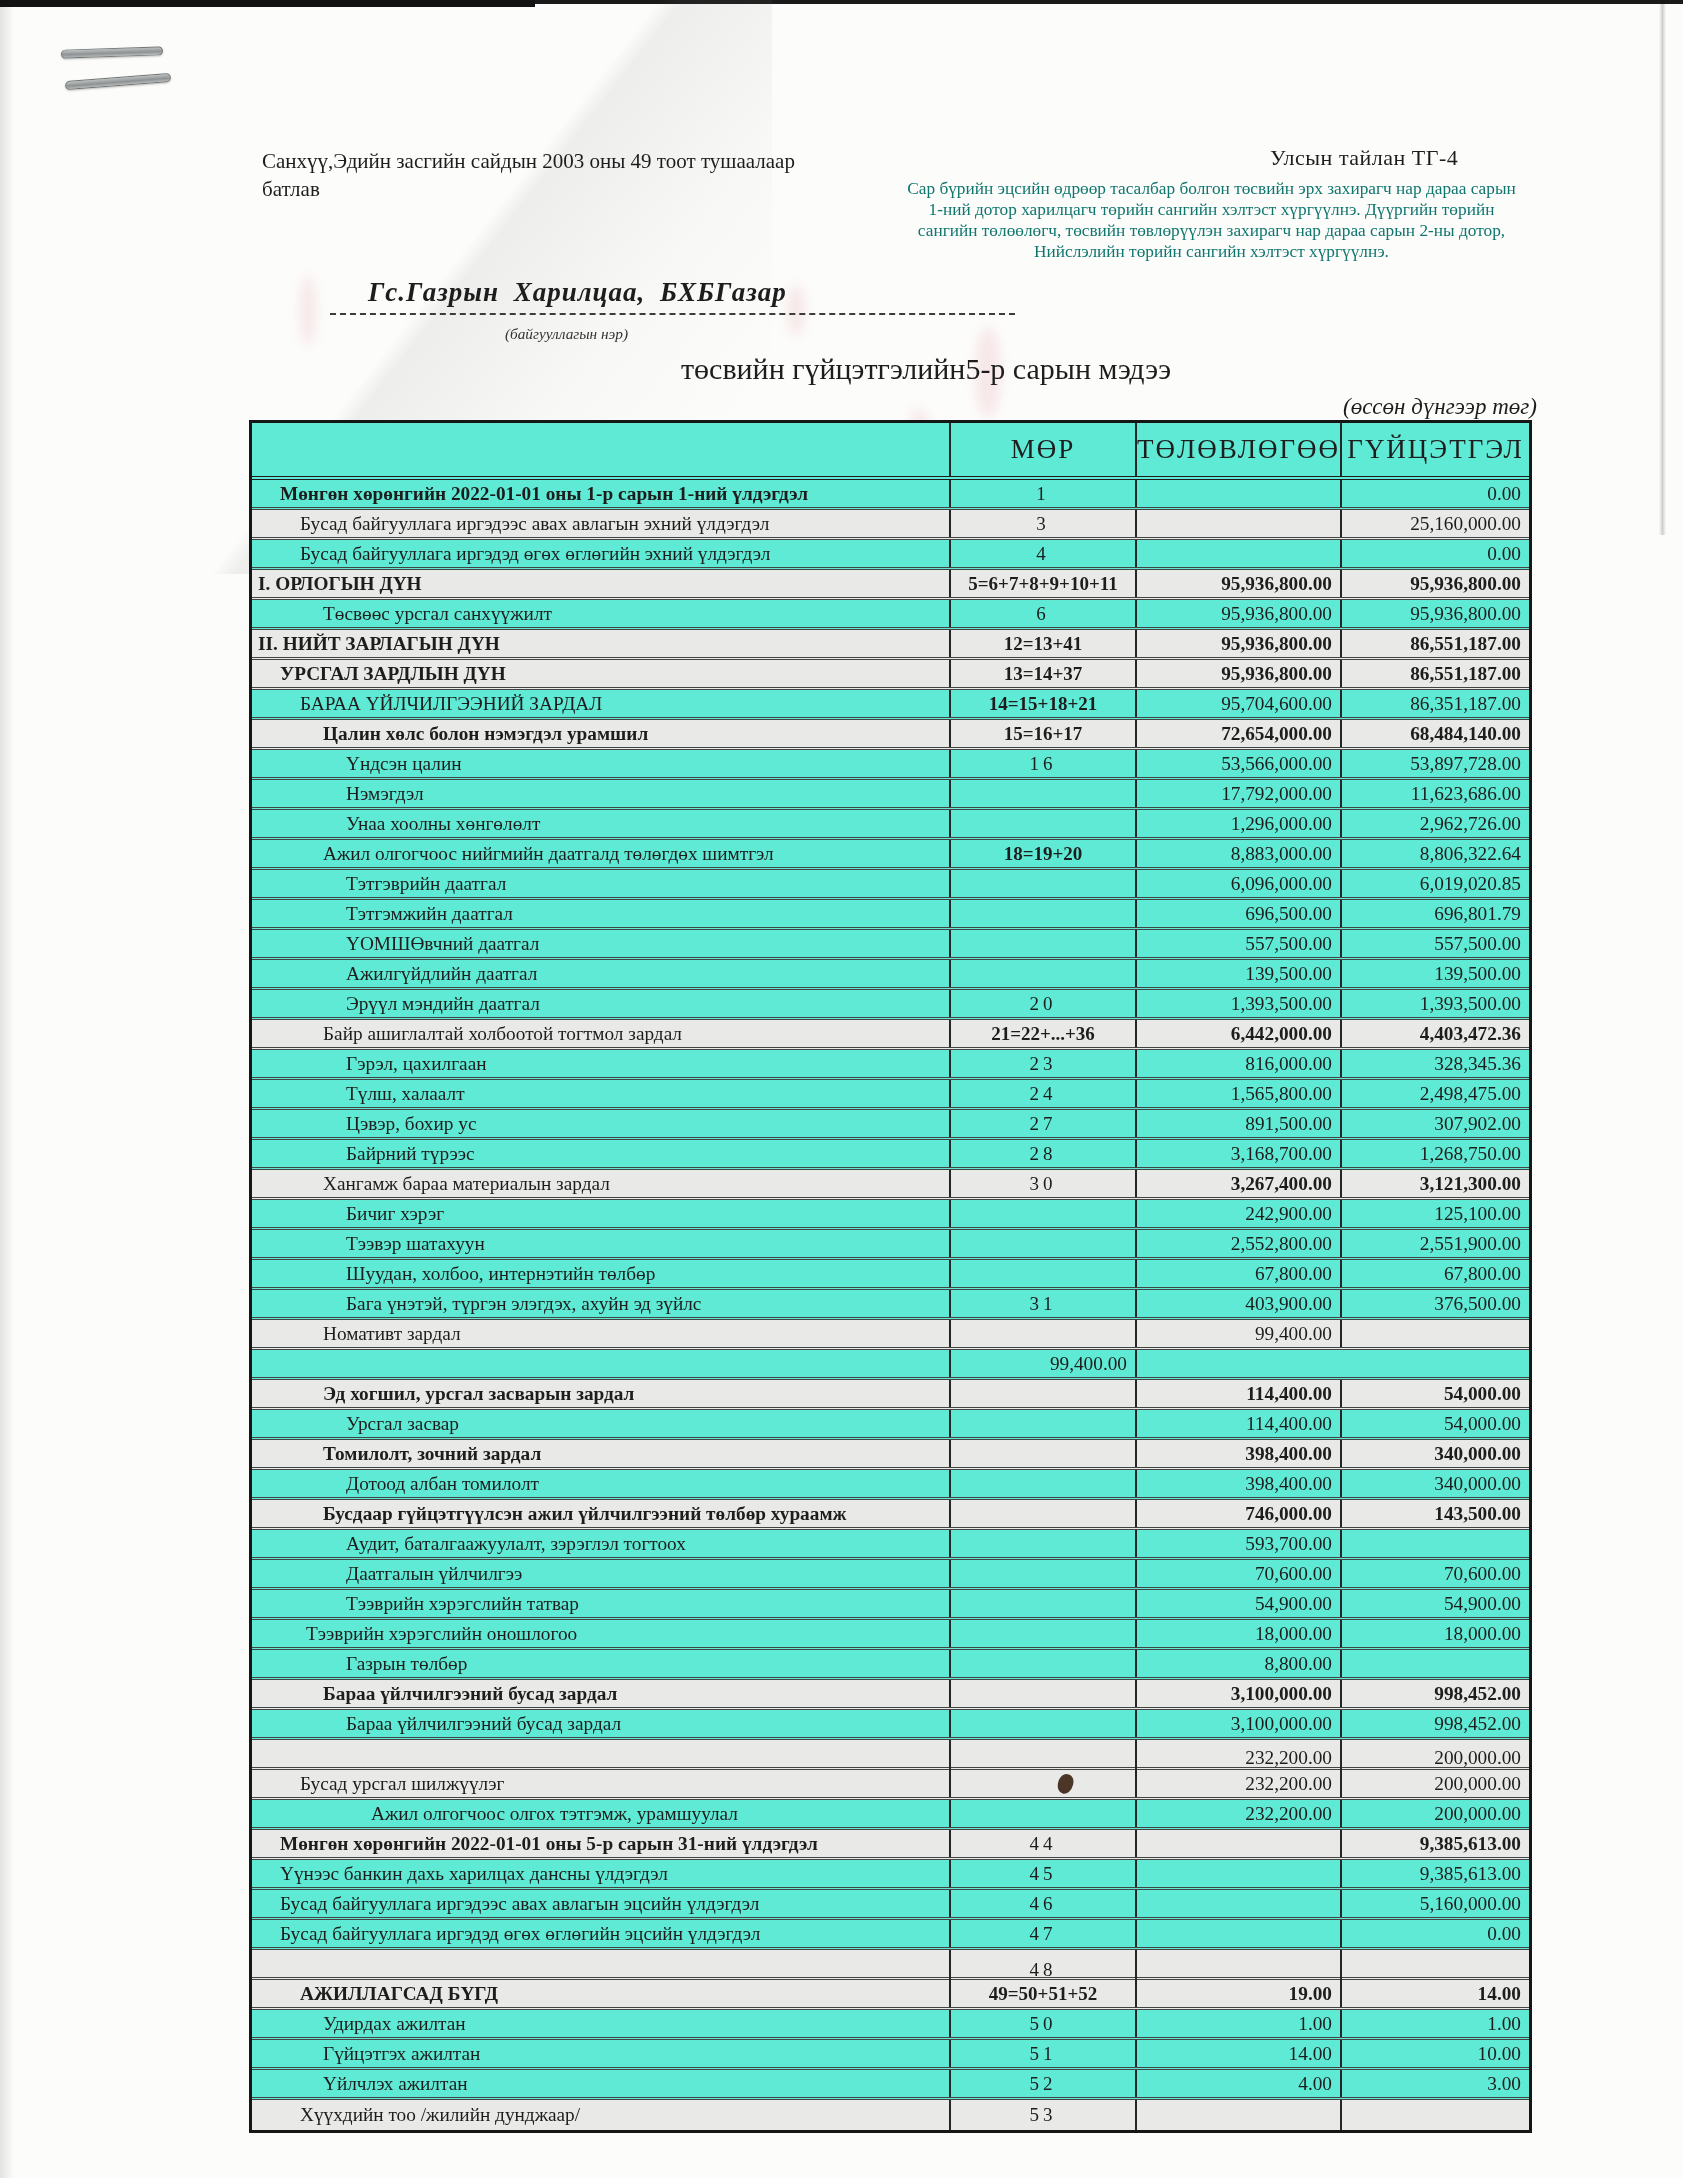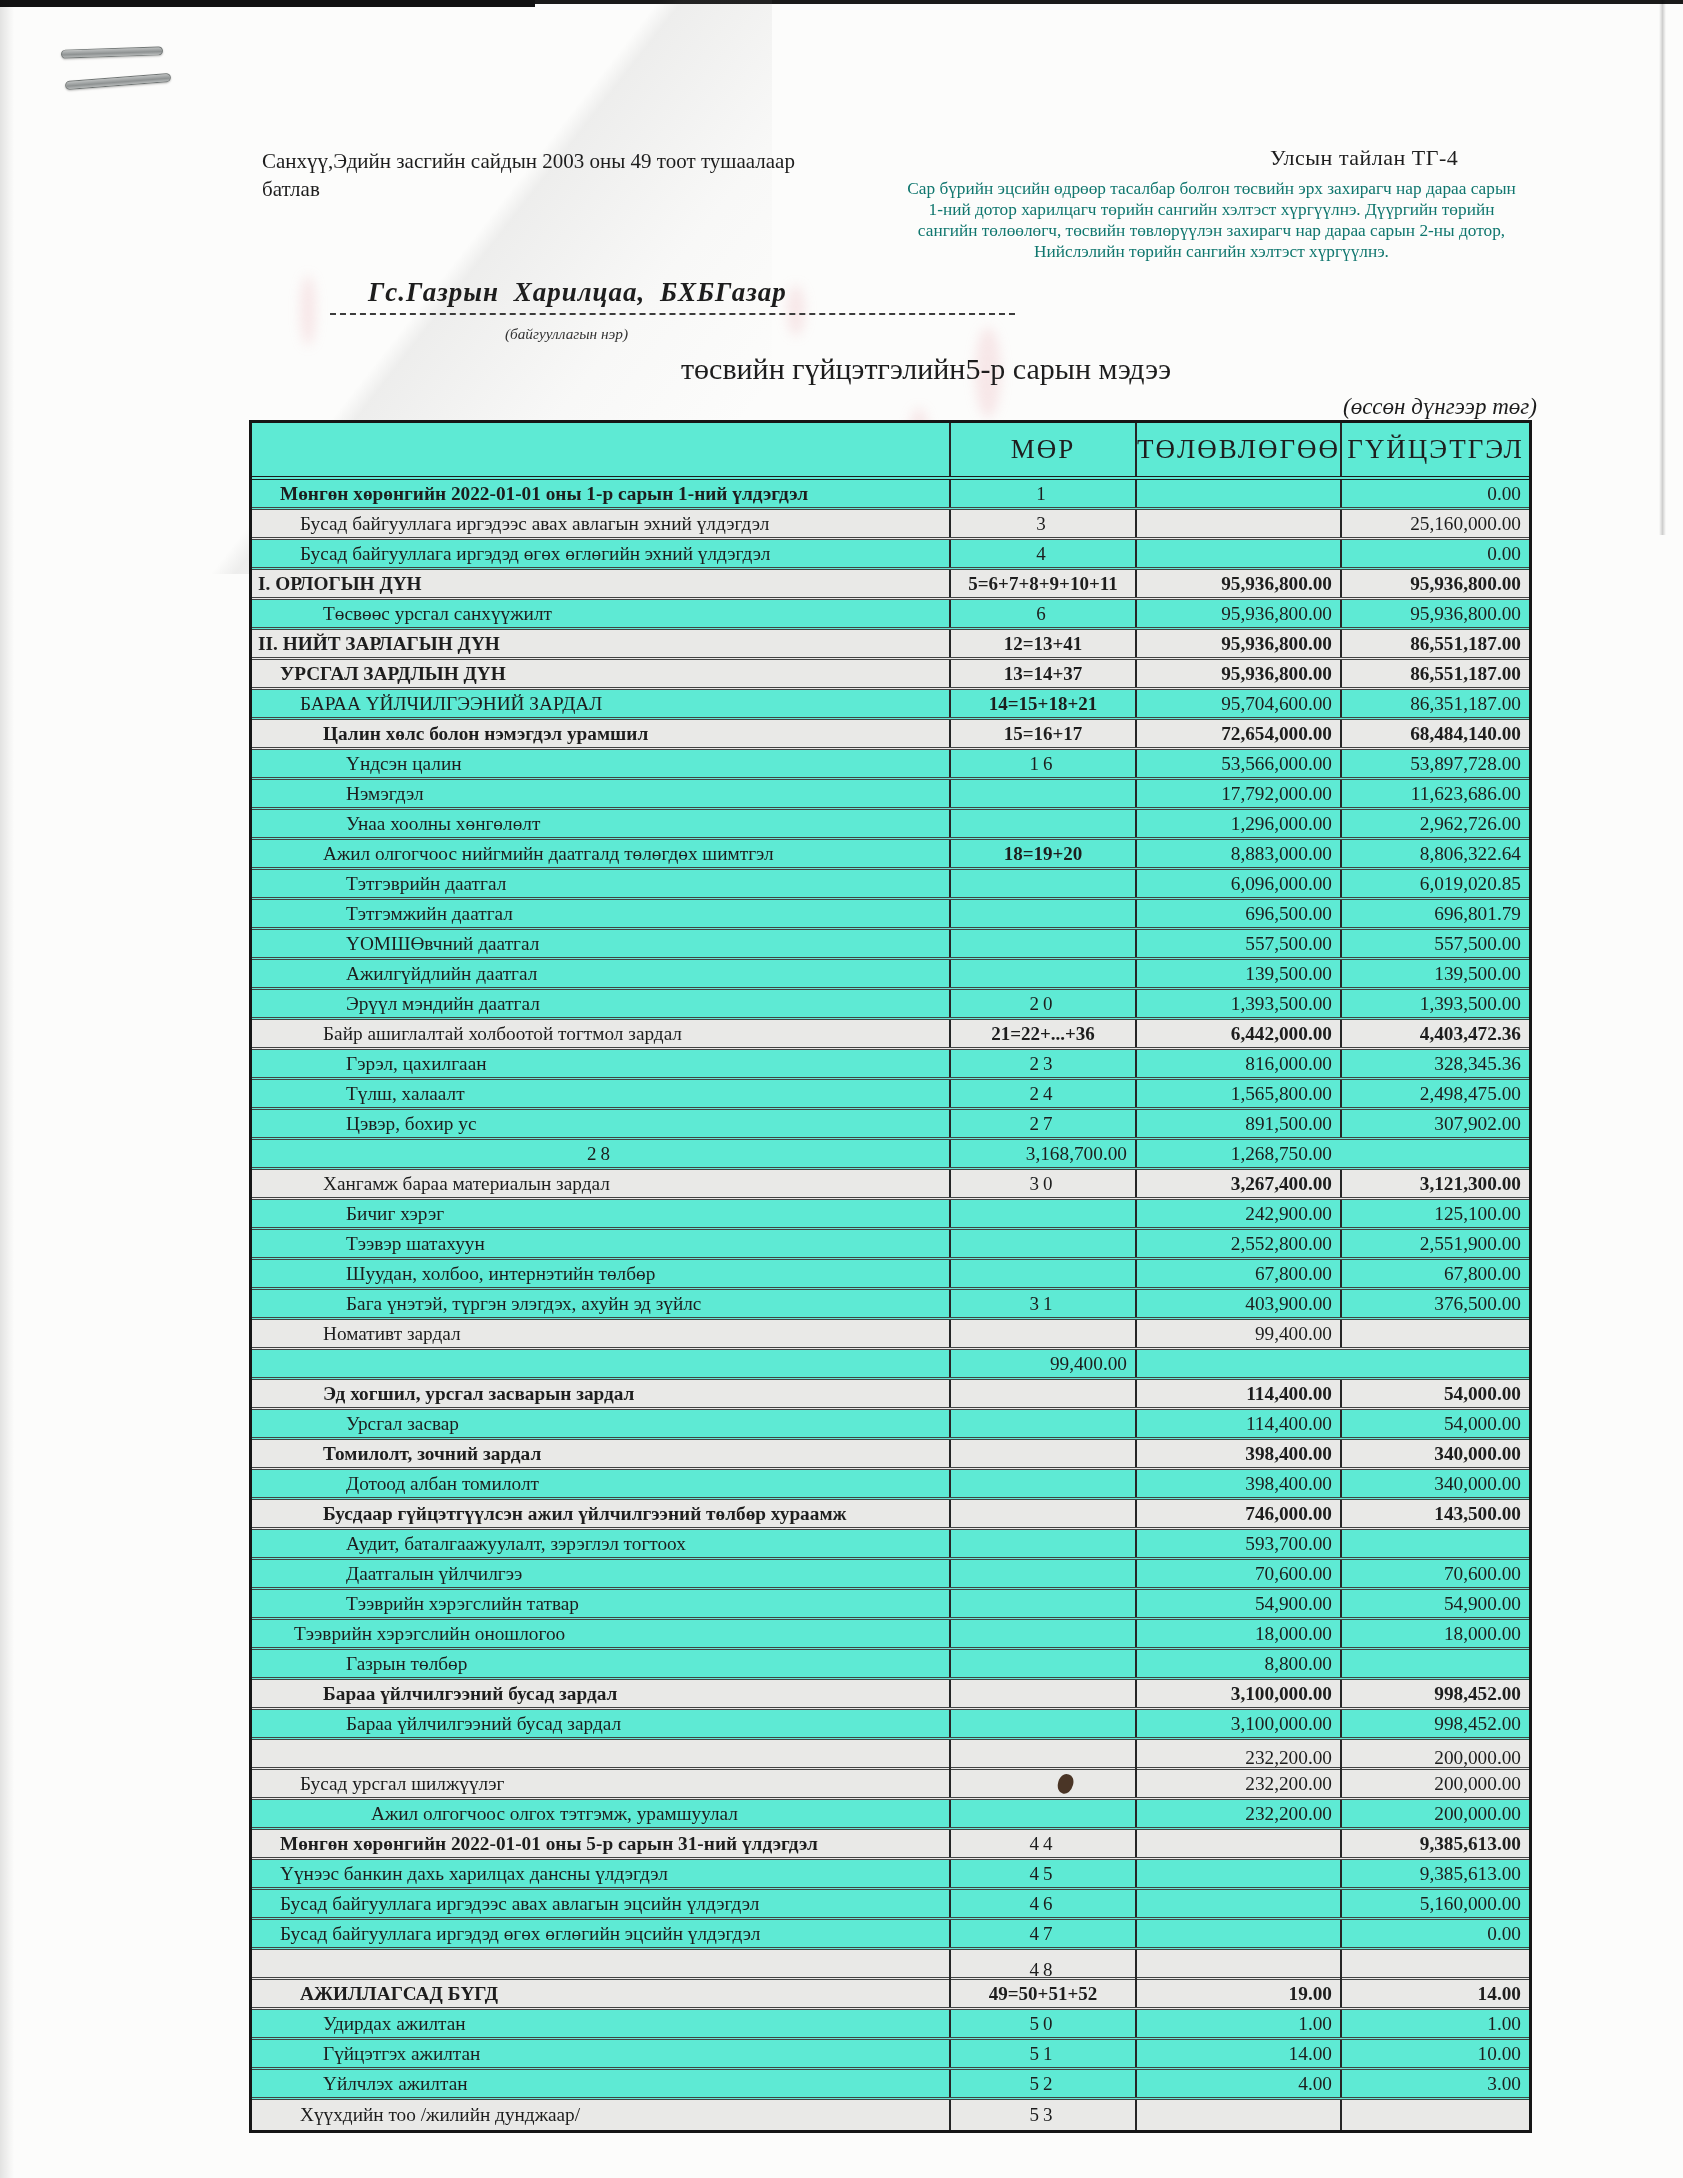--- a/index.html
+++ b/index.html
@@ -233,20 +233,21 @@
         <div class="cell num">1,565,800.00</div>
         <div class="cell num">2,498,475.00</div>
       </div>
       <div class="trow">
         <div class="cell lab" style="padding-left: 94px;">Цэвэр, бохир ус</div>
         <div class="cell no sp">27</div>
         <div class="cell num">891,500.00</div>
         <div class="cell num">307,902.00</div>
       </div>
       <div class="trow">
+        <div class="cell lab" style="padding-left: 94px;">Байрний түрээс</div>
         <div class="cell no sp">28</div>
         <div class="cell num">3,168,700.00</div>
         <div class="cell num">1,268,750.00</div>
       </div>
       <div class="trow shade">
         <div class="cell lab" style="padding-left: 71px;">Хангамж бараа материалын зардал</div>
         <div class="cell no sp">30</div>
         <div class="cell num bb">3,267,400.00</div>
         <div class="cell num bb">3,121,300.00</div>
       </div>
@@ -327,21 +328,21 @@
         <div class="cell num">70,600.00</div>
         <div class="cell num">70,600.00</div>
       </div>
       <div class="trow">
         <div class="cell lab" style="padding-left: 94px;">Тээврийн хэрэгслийн татвар</div>
         <div class="cell no sp"></div>
         <div class="cell num">54,900.00</div>
         <div class="cell num">54,900.00</div>
       </div>
       <div class="trow">
-        <div class="cell lab" style="padding-left: 42px;">Тээврийн хэрэгслийн оношлогоо</div>
+        <div class="cell lab" style="padding-left: 54px;">Тээврийн хэрэгслийн оношлогоо</div>
         <div class="cell no sp"></div>
         <div class="cell num">18,000.00</div>
         <div class="cell num">18,000.00</div>
       </div>
       <div class="trow">
         <div class="cell lab" style="padding-left: 94px;">Газрын төлбөр</div>
         <div class="cell no sp"></div>
         <div class="cell num">8,800.00</div>
         <div class="cell num"></div>
       </div>

